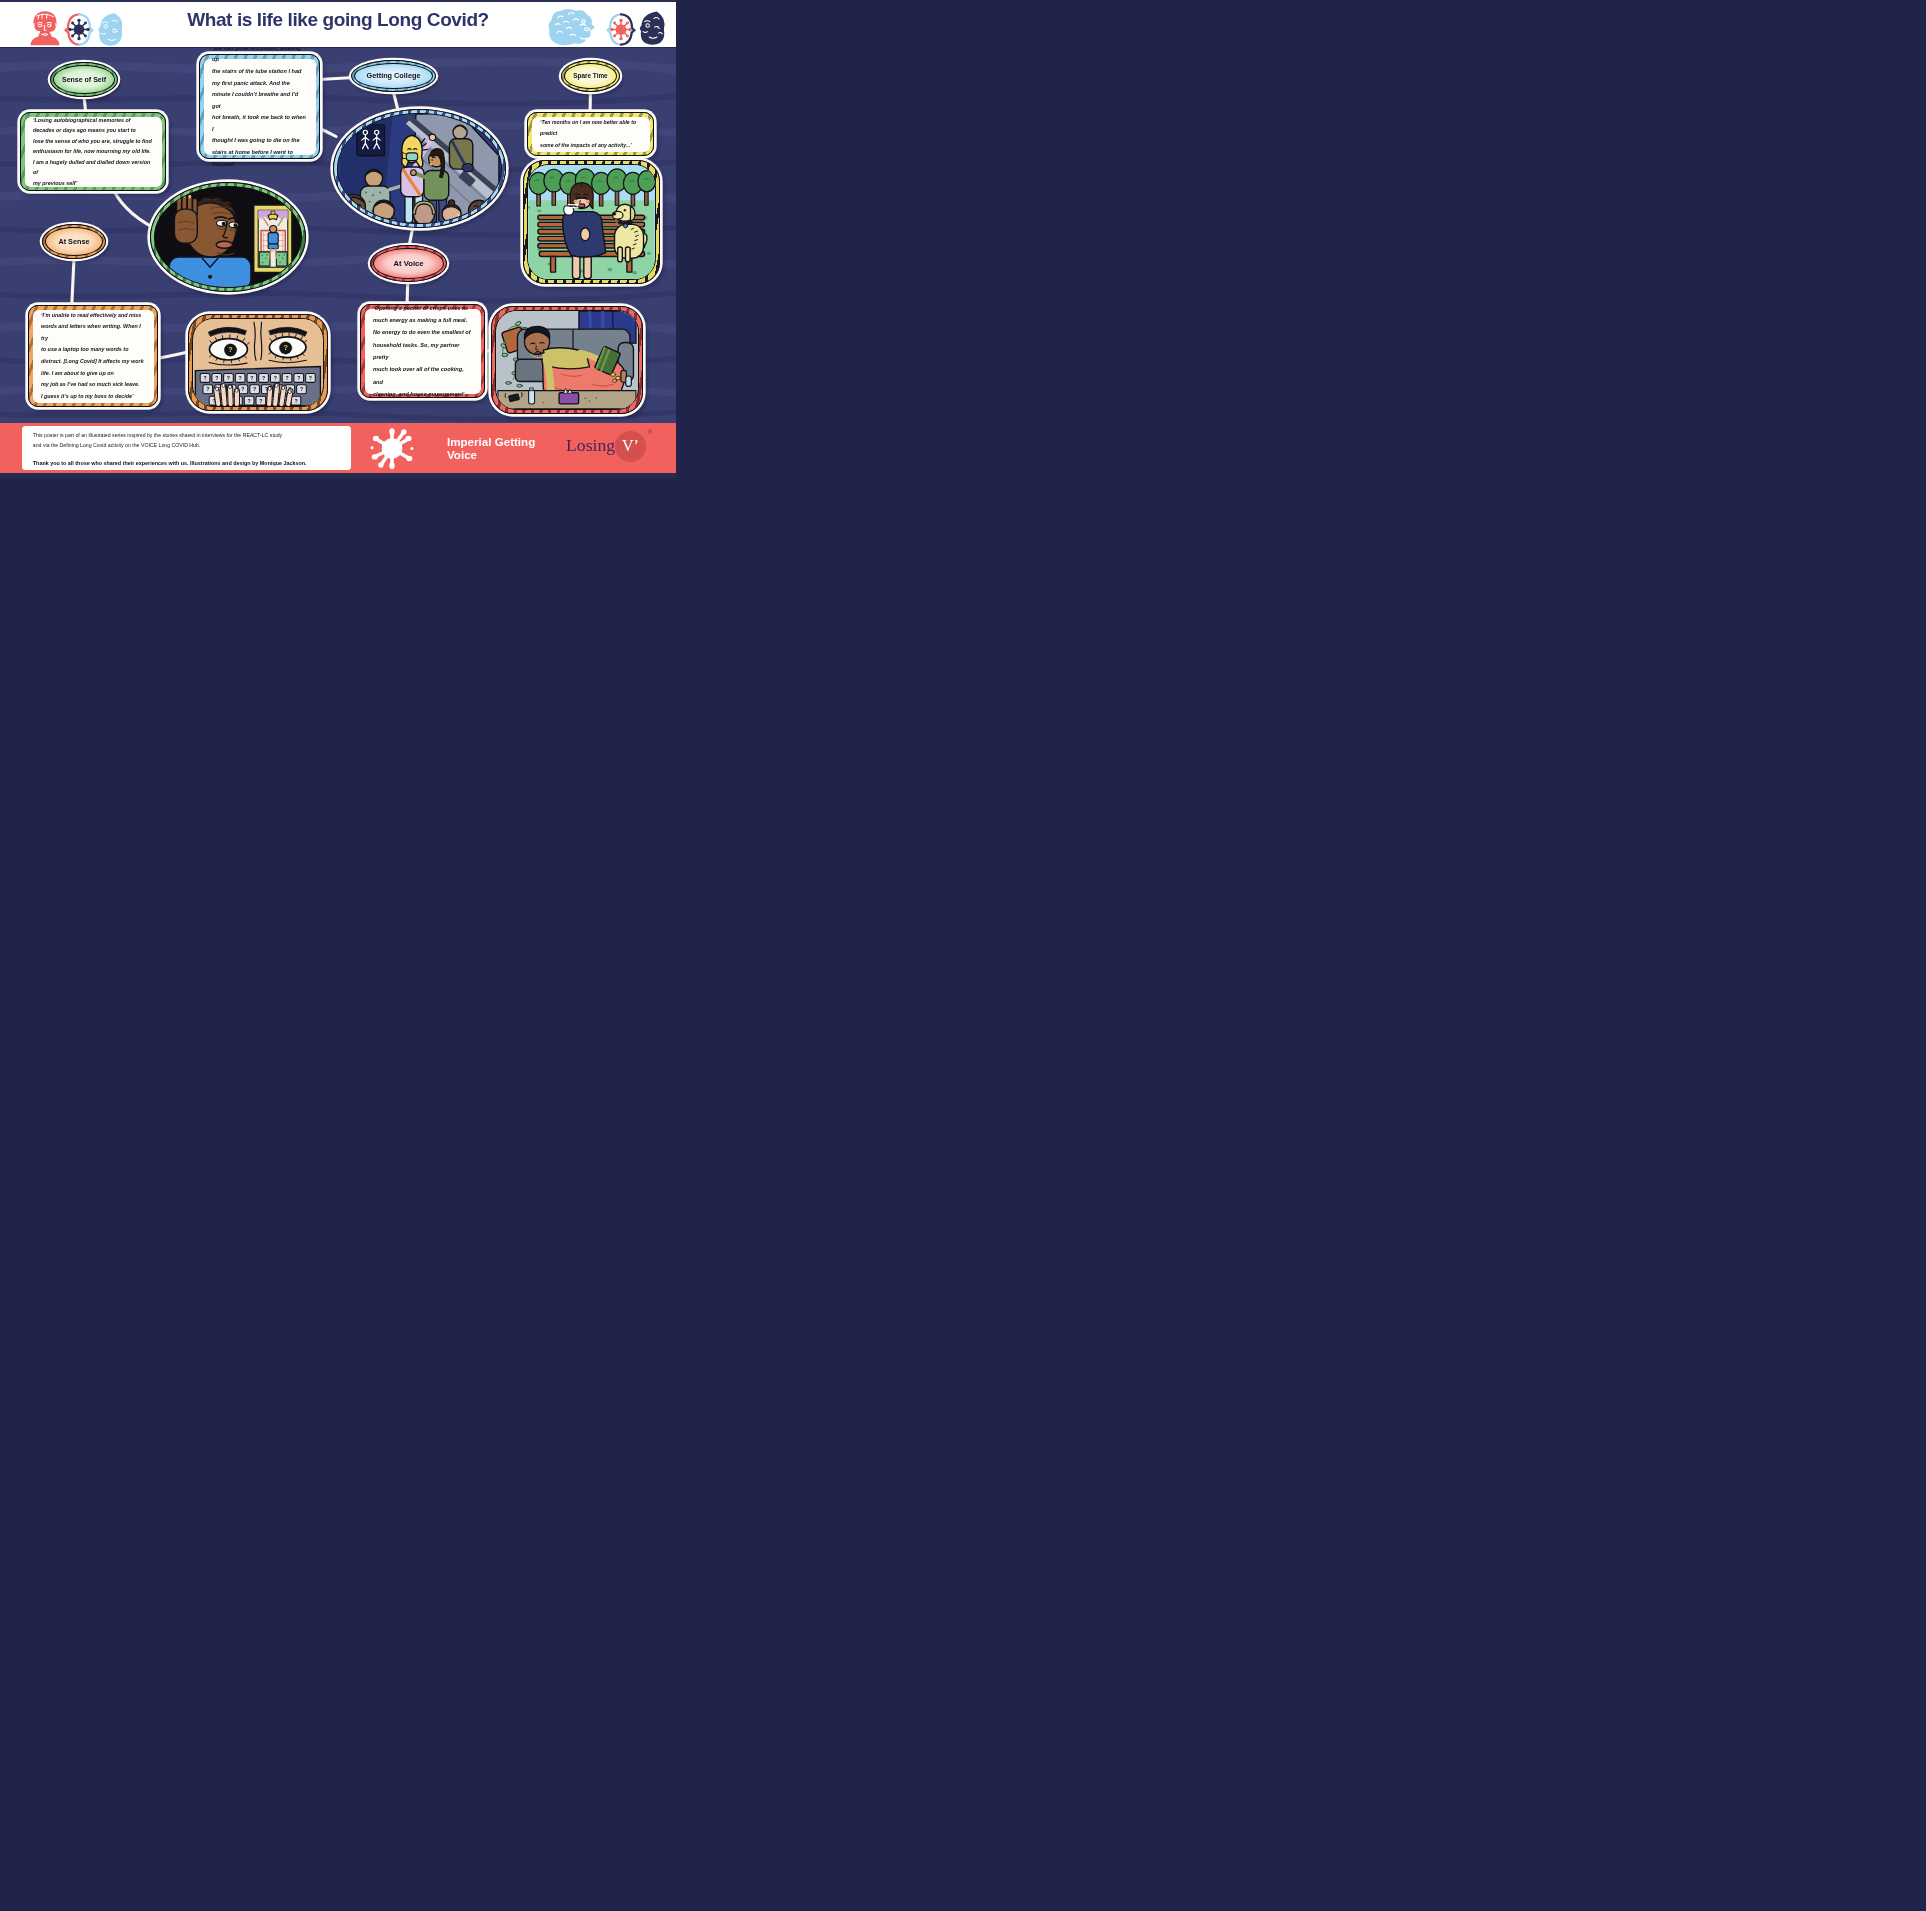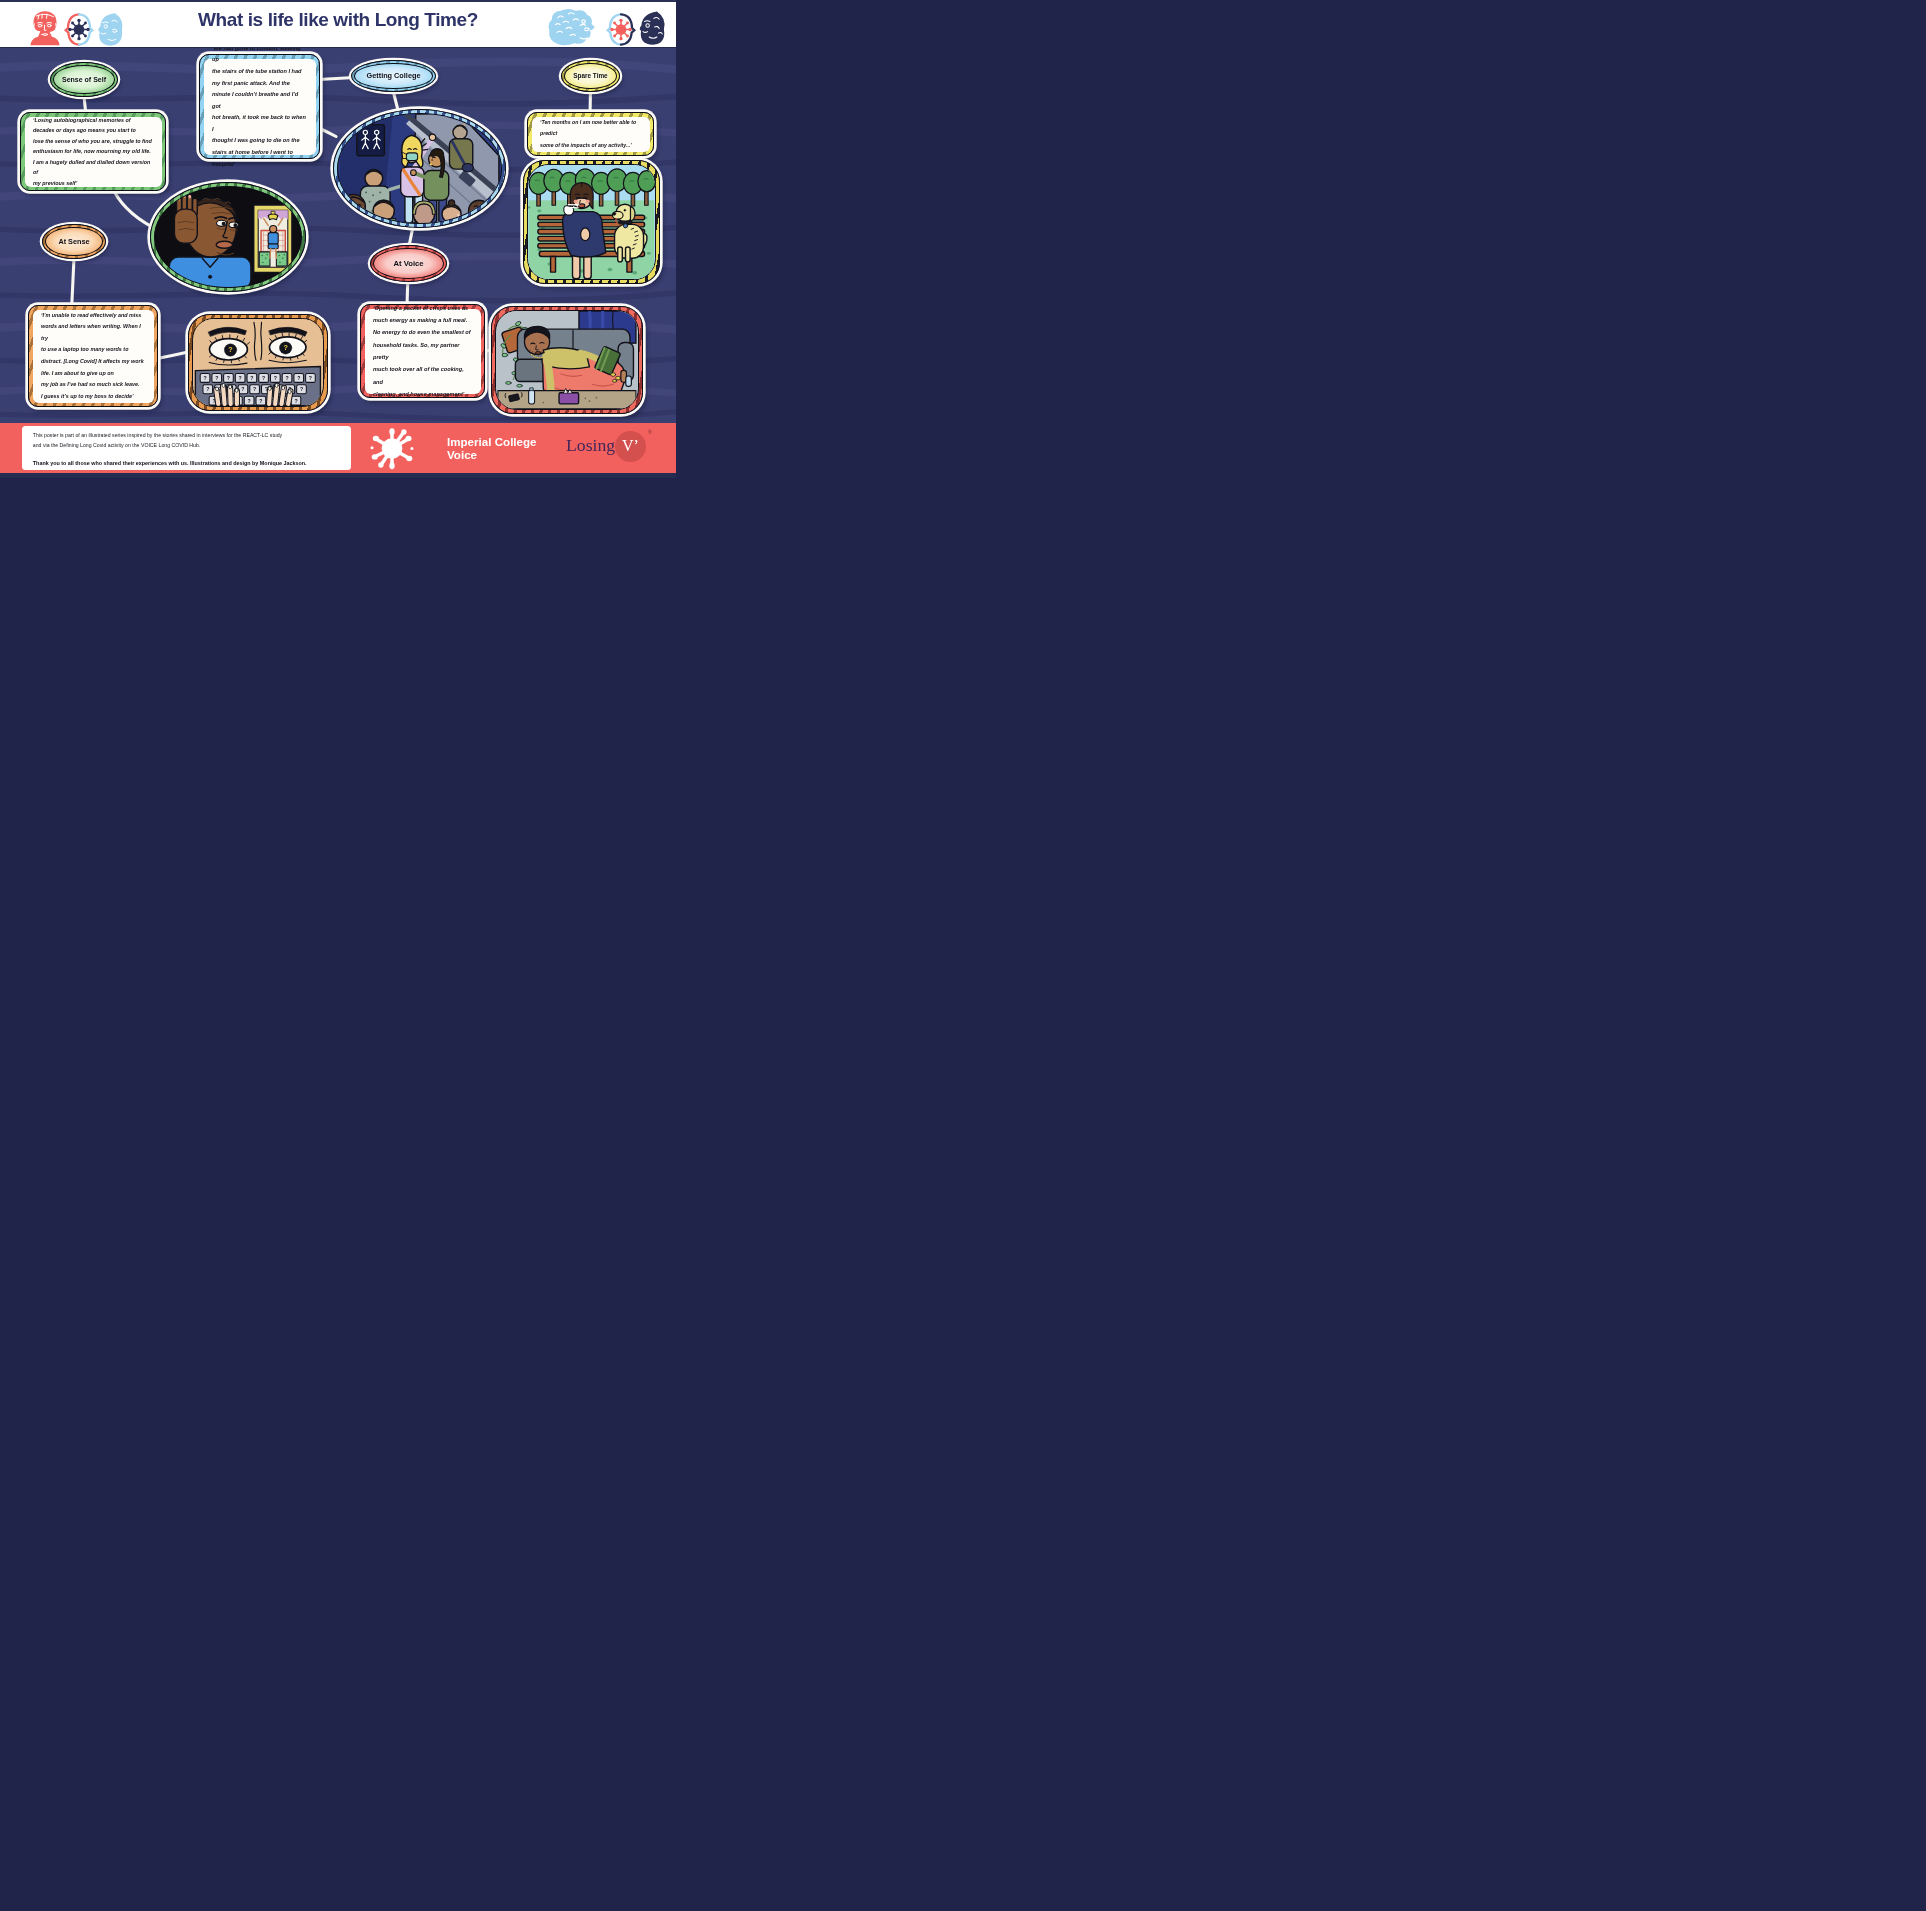--- a/index.html
+++ b/index.html
@@ -117,21 +117,21 @@
       <path d="M822 330 Q850 342 872 354"></path>
       <path d="M1072 586 L1061 640"></path>
       <path d="M1058 730 L1056 795"></path>
       <path d="M1256 912 L1290 905"></path>
       <path d="M1532 236 L1531 297"></path>
       <path d="M1531 402 L1529 422"></path>
     </g>
   </svg>
 
   <div class="header-band">
-    <div class="poster-title">What is life like with Long Time?</div>
+    <div class="poster-title">What is life like going Long Covid?</div>
 
     <svg class="hicon" style="left:25.4px;top:6.2px;" width="40" height="39" viewBox="0 0 104 100">
       <path d="M14 96 Q16 78 34 74 L40 60 Q22 58 22 38 Q22 10 52 8 Q82 10 82 38 Q82 60 64 62 L70 74 Q88 78 90 96 Z" fill="#f2615d"></path>
       <g stroke="#ffffff" stroke-width="2.6" fill="none" stroke-linecap="round">
         <path d="M30 20 Q52 10 74 22"></path>
           <path d="M34 28 L36 18"></path>
           <path d="M44 26 L45 15"></path>
           <path d="M56 26 L57 15"></path>
         <path d="M33 38 Q39 35 45 38"></path>
           <path d="M57 38 Q63 35 69 38"></path>
@@ -776,21 +776,21 @@
           <ellipse cx="103" cy="27" rx="8" ry="7"></ellipse>
         <ellipse cx="15" cy="75" rx="8" ry="7"></ellipse>
           <ellipse cx="105" cy="79" rx="8" ry="7"></ellipse>
         <ellipse cx="31" cy="96" rx="7" ry="7"></ellipse>
           <ellipse cx="91" cy="10" rx="7" ry="7"></ellipse>
         <circle cx="112" cy="53" r="4"></circle>
           <circle cx="8" cy="51" r="4"></circle>
       </g>
     </svg>
     <div class="imperial">
-      <div>Imperial College</div>
+      <div>Imperial Getting</div>
       <div>Voice</div>
     </div>
     <div class="voice">
       <span class="voice-word">Losing</span>
       <div class="voice-circle">
           <span>V’</span>
         </div>
       <span class="voice-reg">®</span>
     </div>
   </div>

